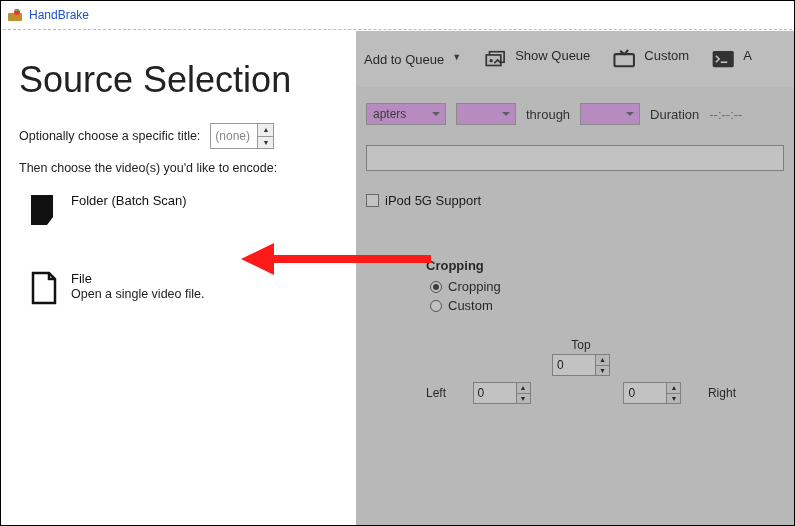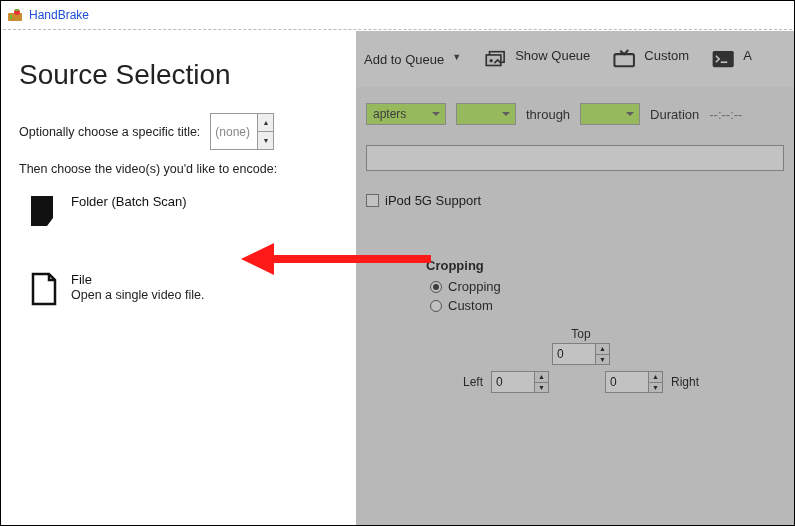--- a/index.html
+++ b/index.html
@@ -6,57 +6,57 @@
   html, body { width: 795px; height: 526px; overflow: hidden; background: #fff; }
   .window { width: 795px; height: 526px; border: 1px solid #000; position: relative; background: #fff; }
   .titlebar { height: 28px; display: flex; align-items: center; padding: 0 6px; }
   .app-icon { width: 16px; height: 16px; margin-right: 6px; }
   .title-text { font-size: 12px; color: #1d4ed8; }
   .menubar-sep { border-top: 1px dashed #bbb; margin: 0 2px; }
   .content { position: absolute; top: 30px; left: 0; right: 0; bottom: 0; display: flex; }
   .left-panel { width: 355px; background: #fff; padding: 18px 18px 0 18px; position: relative; }
   .right-panel { flex: 1; position: relative; background: #f0f0f0; }
   .right-dim { position: absolute; inset: 0; background: rgba(80,80,80,0.35); pointer-events: none; }
-  .heading { font-size: 28px; font-weight: 300; color: #222; margin-top: 10px; margin-bottom: 22px; }
+  .heading { font-size: 36px; font-weight: 300; color: #222; margin-top: 10px; margin-bottom: 22px; }
   .subrow { display: flex; align-items: center; margin-bottom: 10px; }
   .subtext { font-size: 12.5px; color: #222; }
-  .spinner { margin-left: 10px; display: flex; align-items: stretch; border: 1px solid #999; height: 37px; }
+  .spinner { margin-left: 10px; display: flex; align-items: stretch; border: 1px solid #999; height: 26px; }
   .spinner input { width: 46px; border: none; font-size: 12px; color: #888; padding: 0 4px; outline: none; }
   .spinbtns { display: flex; flex-direction: column; width: 16px; border-left: 1px solid #999; }
   .spinbtns div { flex:1; display:flex; align-items:center; justify-content:center; font-size:7px; color:#333; background:#eee; border-bottom:1px solid #999; cursor:pointer; }
   .spinbtns div:last-child { border-bottom:none; }
   .option { display: flex; align-items: flex-start; margin-top: 18px; cursor: pointer; }
   .option .icon { width: 30px; height: 34px; margin-right: 12px; margin-left: 10px; flex-shrink:0; }
   .option .otitle { font-size: 13px; color: #111; margin-bottom: 1px; }
   .option .odesc { font-size: 12.5px; color: #222; }
   
   .toolbar { height: 56px; display: flex; align-items: center; padding: 0 2px; gap: 10px; background: #f7f7f7; overflow: hidden; }
   .tbtn { display: flex; align-items: flex-start; gap: 6px; padding: 4px 6px; font-size: 13px; color: #111; cursor:pointer; white-space: nowrap; }
   .tbtn svg { width: 26px; height: 22px; }
   .caret { font-size: 9px; color: #333; margin-left: 2px; }
   .row1 { display: flex; align-items: center; gap: 10px; padding: 16px 10px 6px 10px; font-size: 13px; color: #222; }
-  .combo { position: relative; border: 1px solid #aaa; background: #bef264; height: 22px; display:flex; align-items:center; padding: 0 18px 0 6px; font-size: 12px; color:#333; }
+  .combo { position: relative; border: 1px solid #aaa; background: #f0abfc; height: 22px; display:flex; align-items:center; padding: 0 18px 0 6px; font-size: 12px; color:#333; }
   .combo::after { content:""; position:absolute; right:5px; top:8px; border:4px solid transparent; border-top-color:#666; }
   .wide-input { margin: 14px 10px 0 10px; border: 1px solid #999; background: #fff; height: 26px; }
   .check-row { display:flex; align-items:center; gap:6px; padding: 22px 10px 0 10px; font-size:13px; }
   .checkbox { width:13px; height:13px; border:1px solid #777; background:#fff; }
   .crop-section { margin: 50px 0 0 70px; font-size: 13px; color:#111; }
   .crop-section .lbl { font-weight: bold; margin-bottom: 6px; }
   .radio-row { display:flex; align-items:center; gap:6px; margin: 4px 0 4px 4px; }
   .radio { width:12px; height:12px; border:1px solid #555; border-radius:50%; background:#fff; display:flex; align-items:center; justify-content:center; }
   .radio.sel::after { content:""; width:6px; height:6px; border-radius:50%; background:#333; }
-  .crop-grid { margin-top: 14px; position: relative; width: 310px; }
+  .crop-grid { margin-top: 25px; position: relative; width: 310px; }
   .crop-top { text-align:center; font-size:12px; margin-bottom:2px; }
   .num { display:flex; border:1px solid #999; background:#fff; height:22px; width:58px; }
   .num input { border:none; width:42px; font-size:12px; padding:0 4px; outline:none; }
   .num .sp { width:16px; border-left:1px solid #999; display:flex; flex-direction:column; }
   .num .sp div { flex:1; font-size:7px; display:flex; align-items:center; justify-content:center; background:#eee; border-bottom:1px solid #999; }
   .num .sp div:last-child{border:none;}
   .crop-center { display:flex; justify-content:center; margin-bottom:6px; }
-  .crop-row { display:flex; align-items:center; justify-content:center; gap:8px; font-size:12px; }
+  .crop-row { display:flex; align-items:center; justify-content:space-between; gap:8px; font-size:12px; }
   
   .arrow-svg { position:absolute; top: 228px; left: 235px; width: 200px; height: 60px; pointer-events:none; }
 </style>
 </head>
 <body>
 
 <div class="window">
   <div class="titlebar">
     <svg class="app-icon" viewBox="0 0 16 16">
       <rect x="1" y="6" width="14" height="8" rx="1" fill="#c98b2e"></rect>

